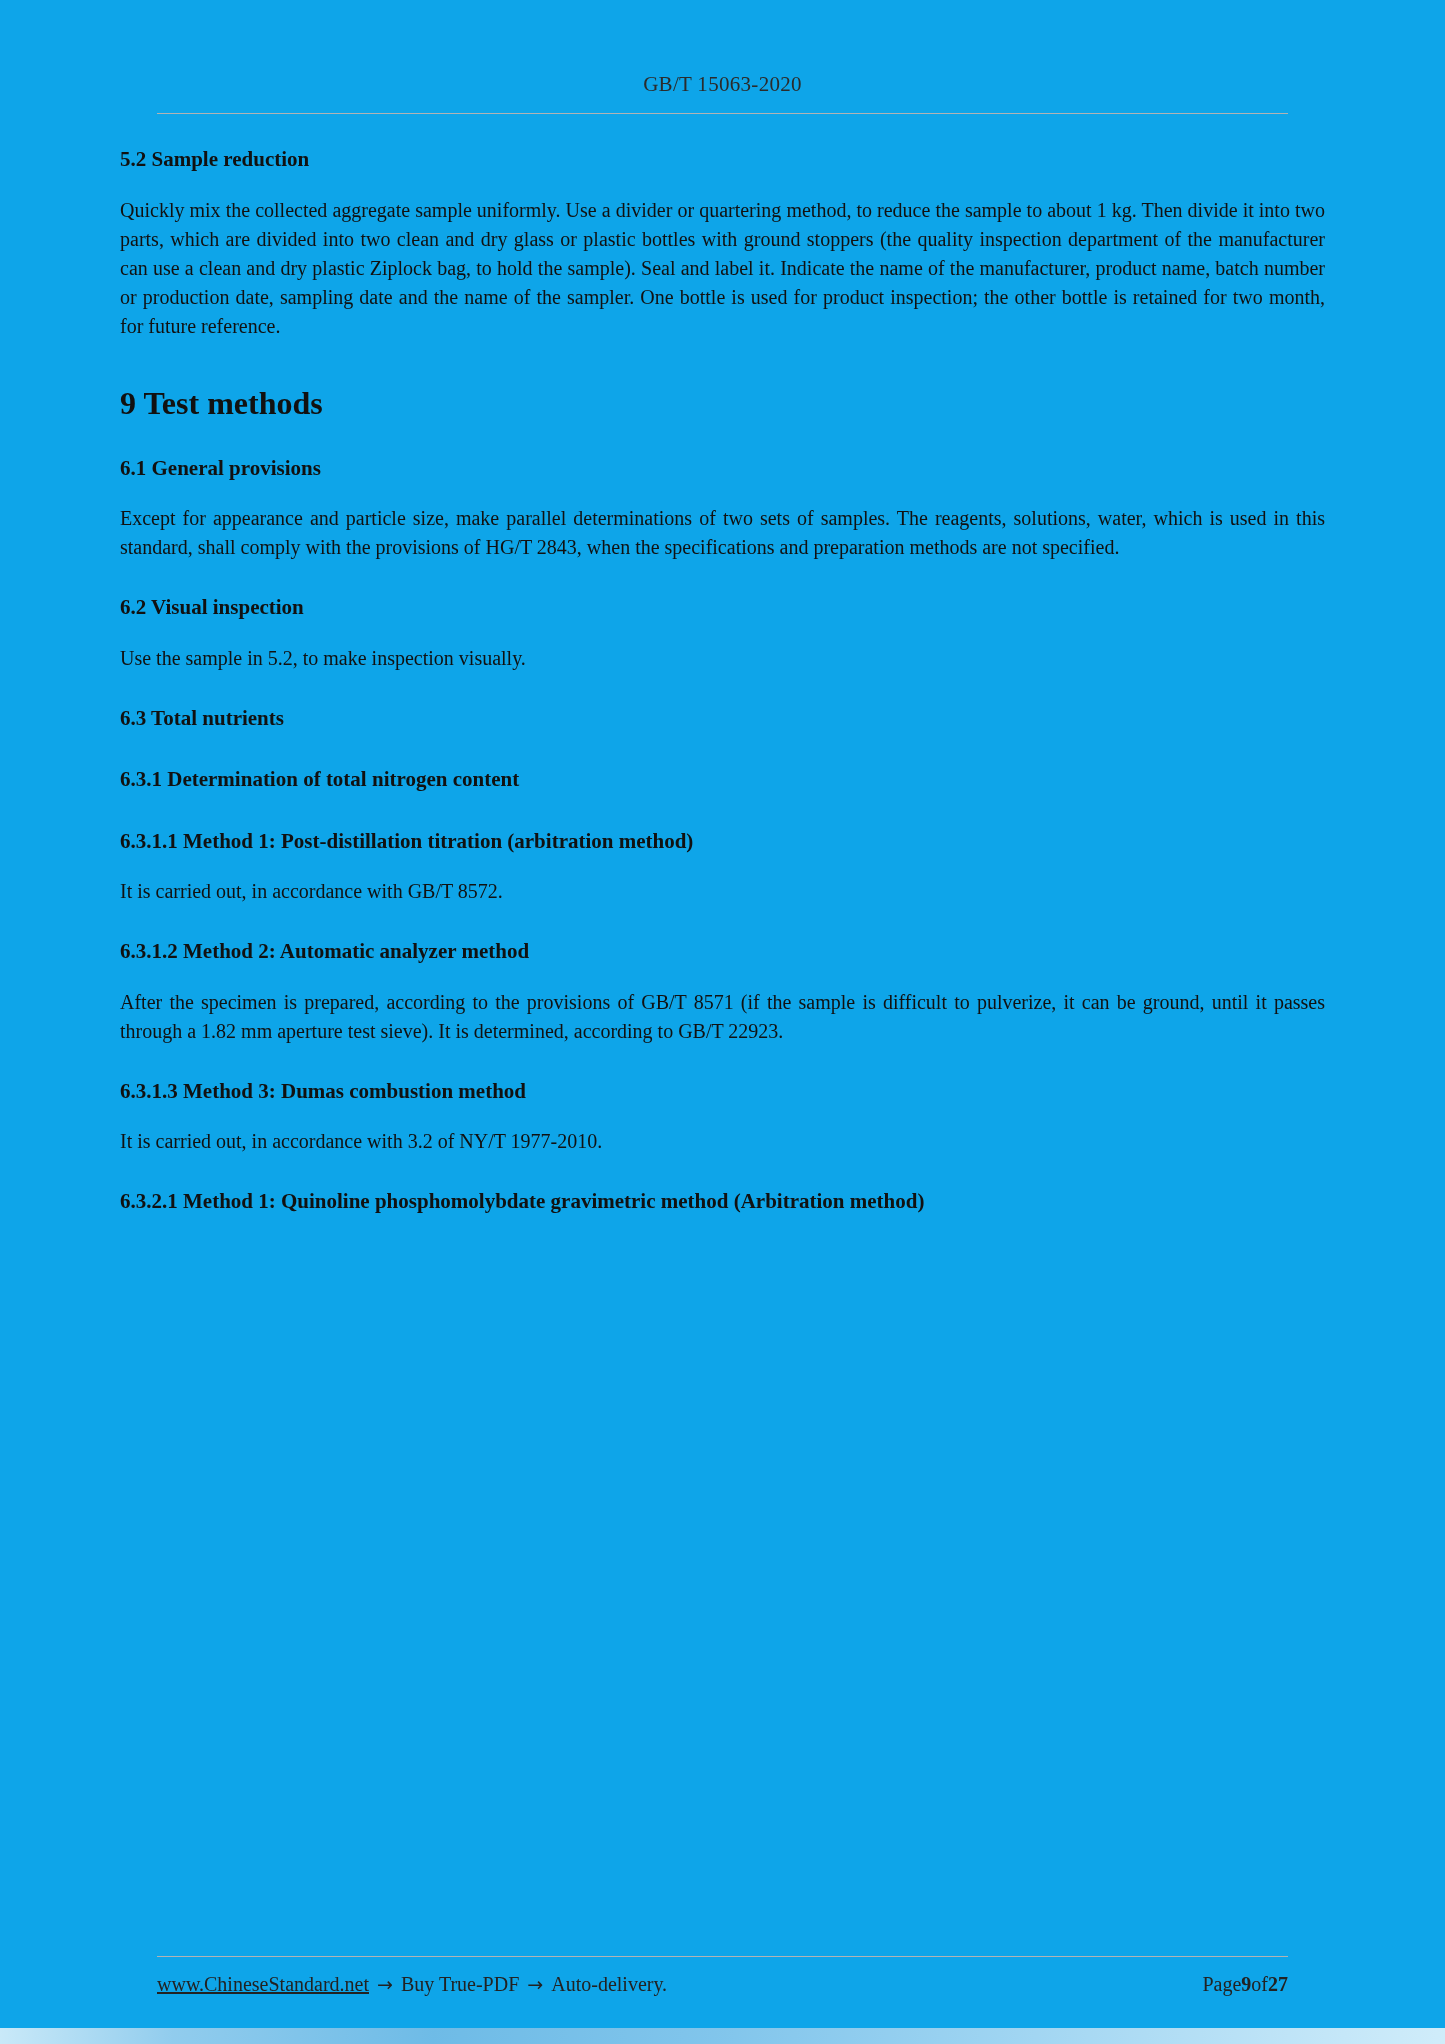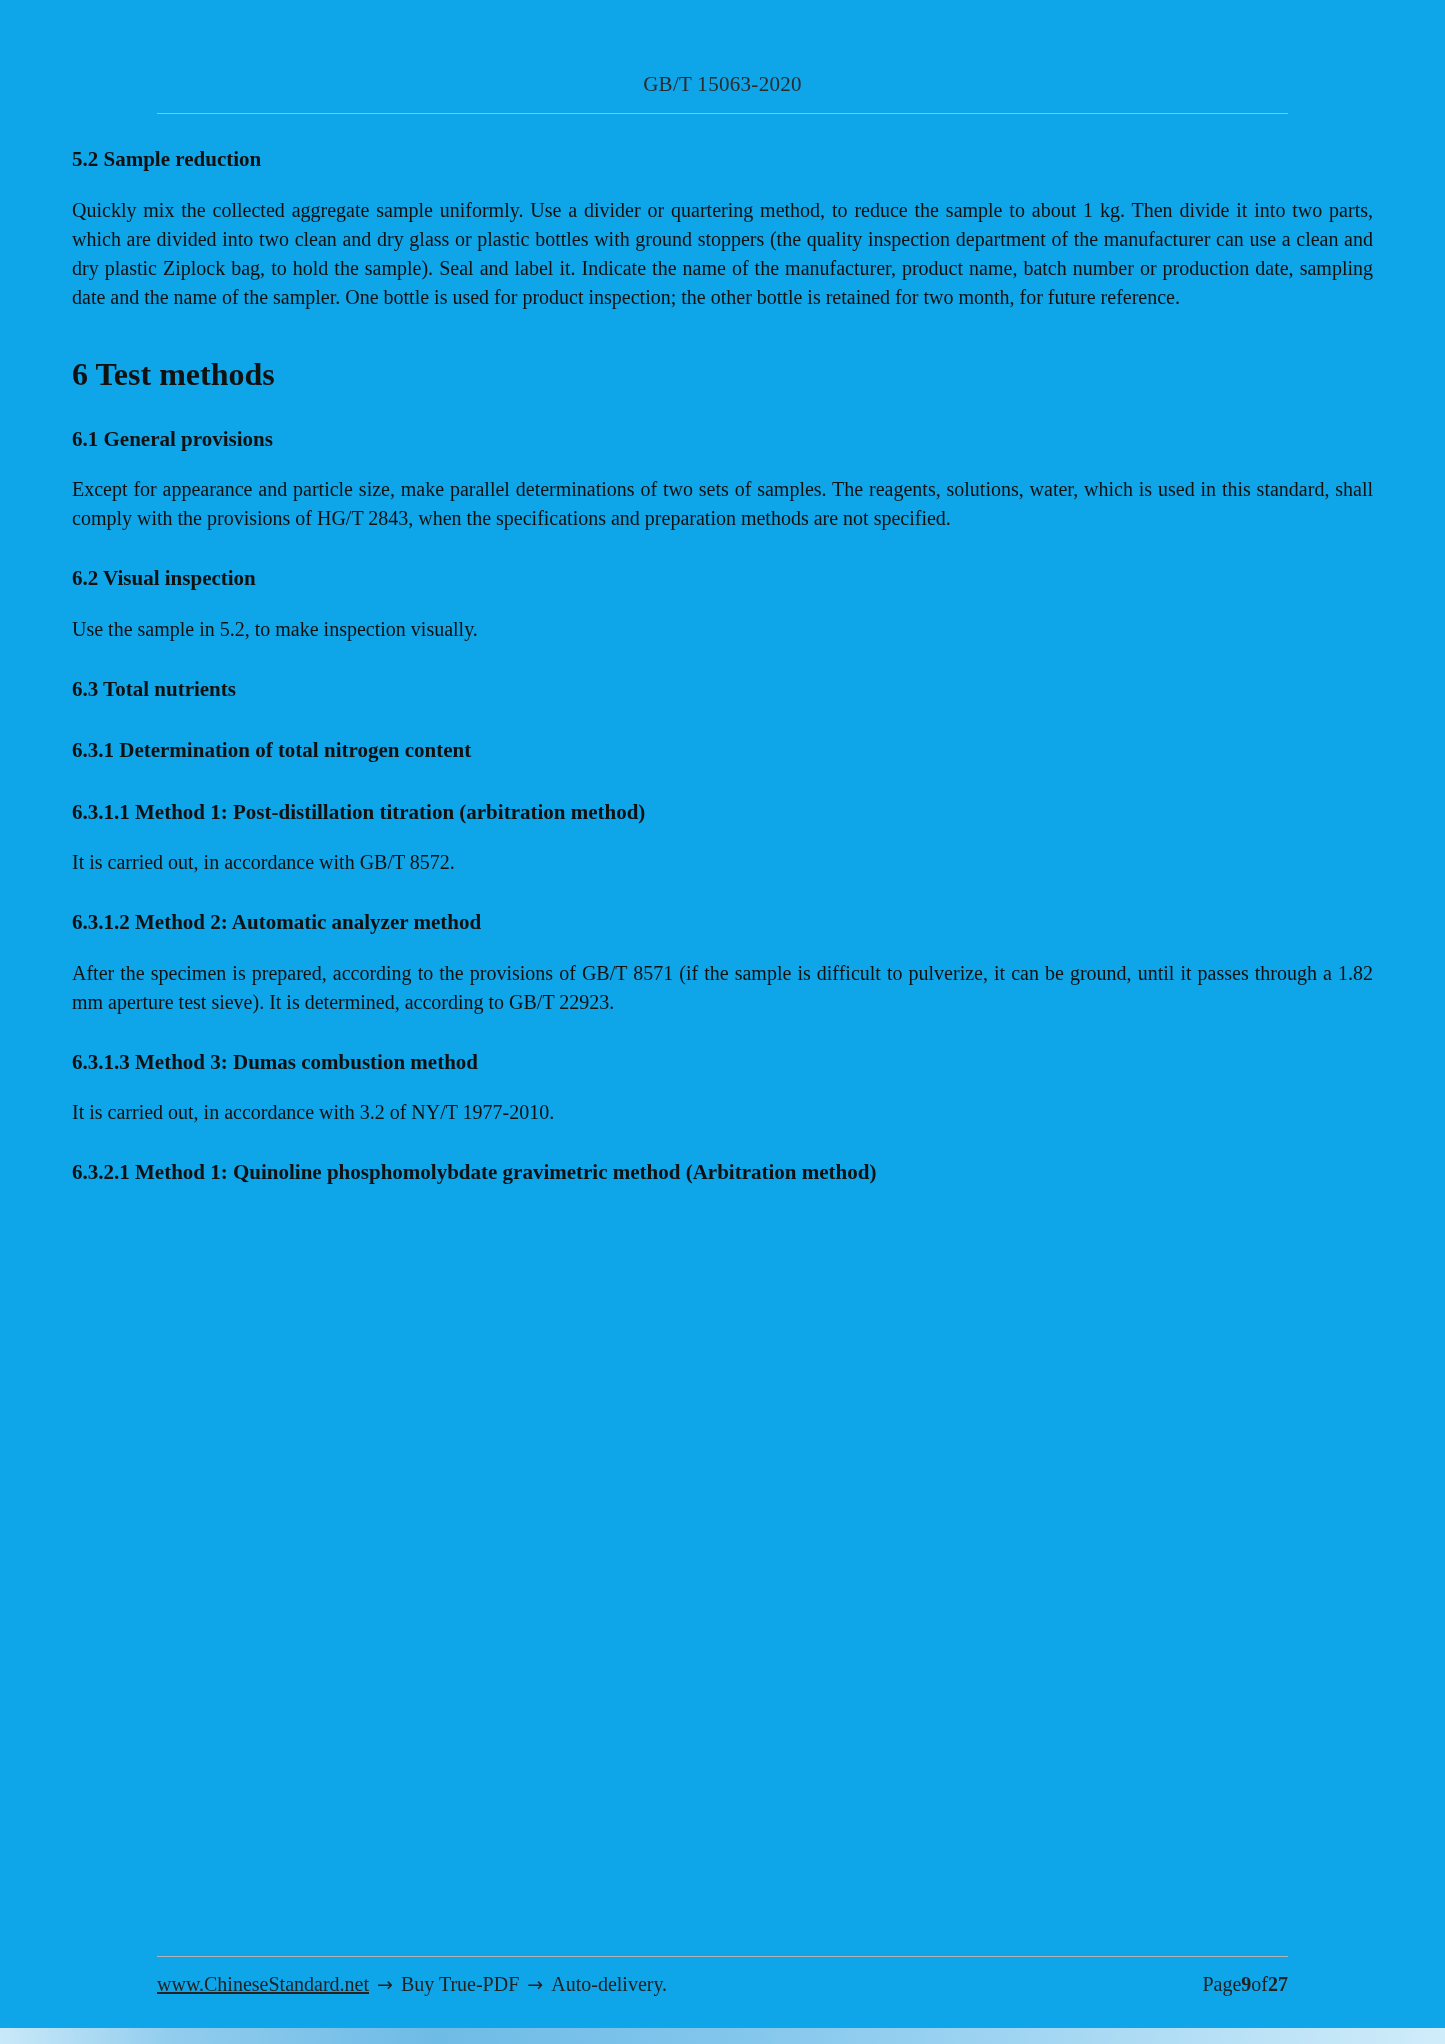--- a/index.html
+++ b/index.html
@@ -28,21 +28,21 @@
     color: #2b2b2b;
     letter-spacing: 0.3px;
   }
   .header-rule {
     margin: 16px 157px 0 157px;
     border: none;
     border-top: 1px solid #b3b3b3;
     height: 0;
   }
   .content {
-    padding: 0 72px;
+    padding: 0 120px;
   }
   .h-section {
     font-size: 21px;
     font-weight: bold;
     line-height: 1.5;
     margin: 30px 0 0 0;
     text-align: justify;
   }
   .h-chapter {
     font-size: 32px;
@@ -124,21 +124,21 @@
     <span>GB/T 15063-2020</span>
   </div>
   <hr class="header-rule">
 
   <div class="content">
 
     <div class="h-section">5.2 Sample reduction</div>
 
     <p class="para">Quickly mix the collected aggregate sample uniformly. Use a divider or quartering method, to reduce the sample to about 1 kg. Then divide it into two parts, which are divided into two clean and dry glass or plastic bottles with ground stoppers (the quality inspection department of the manufacturer can use a clean and dry plastic Ziplock bag, to hold the sample). Seal and label it. Indicate the name of the manufacturer, product name, batch number or production date, sampling date and the name of the sampler. One bottle is used for product inspection; the other bottle is retained for two month, for future reference.</p>
 
-    <div class="h-chapter">6 Test methods</div>
+    <div class="h-chapter">9 Test methods</div>
 
     <div class="h-section">6.1 General provisions</div>
 
     <p class="para">Except for appearance and particle size, make parallel determinations of two sets of samples. The reagents, solutions, water, which is used in this standard, shall comply with the provisions of HG/T 2843, when the specifications and preparation methods are not specified.</p>
 
     <div class="h-section">6.2 Visual inspection</div>
 
     <p class="para">Use the sample in 5.2, to make inspection visually.</p>
 
     <div class="h-section">6.3 Total nutrients</div>

